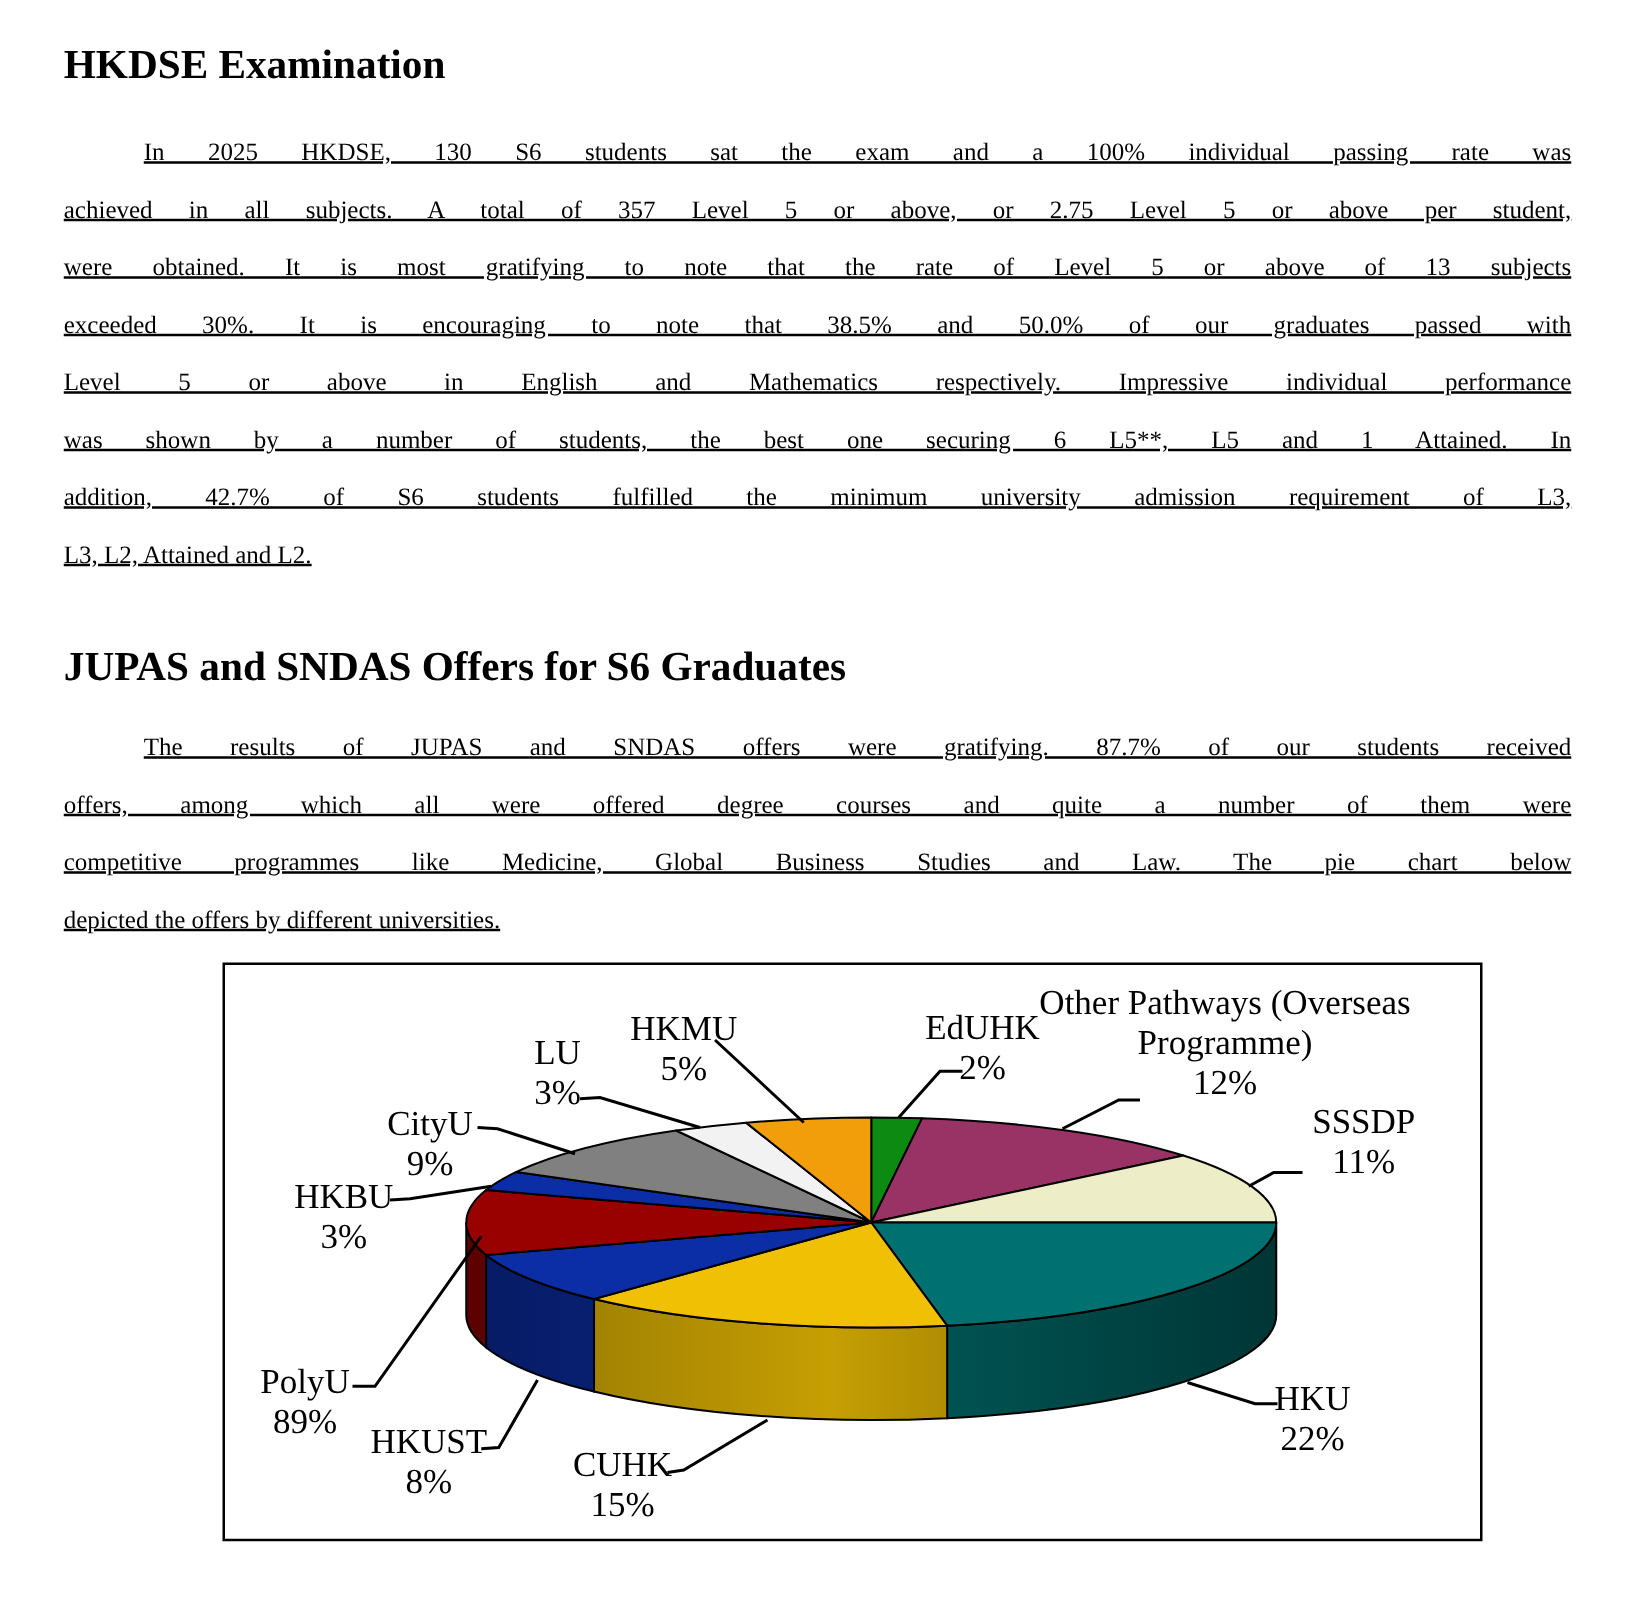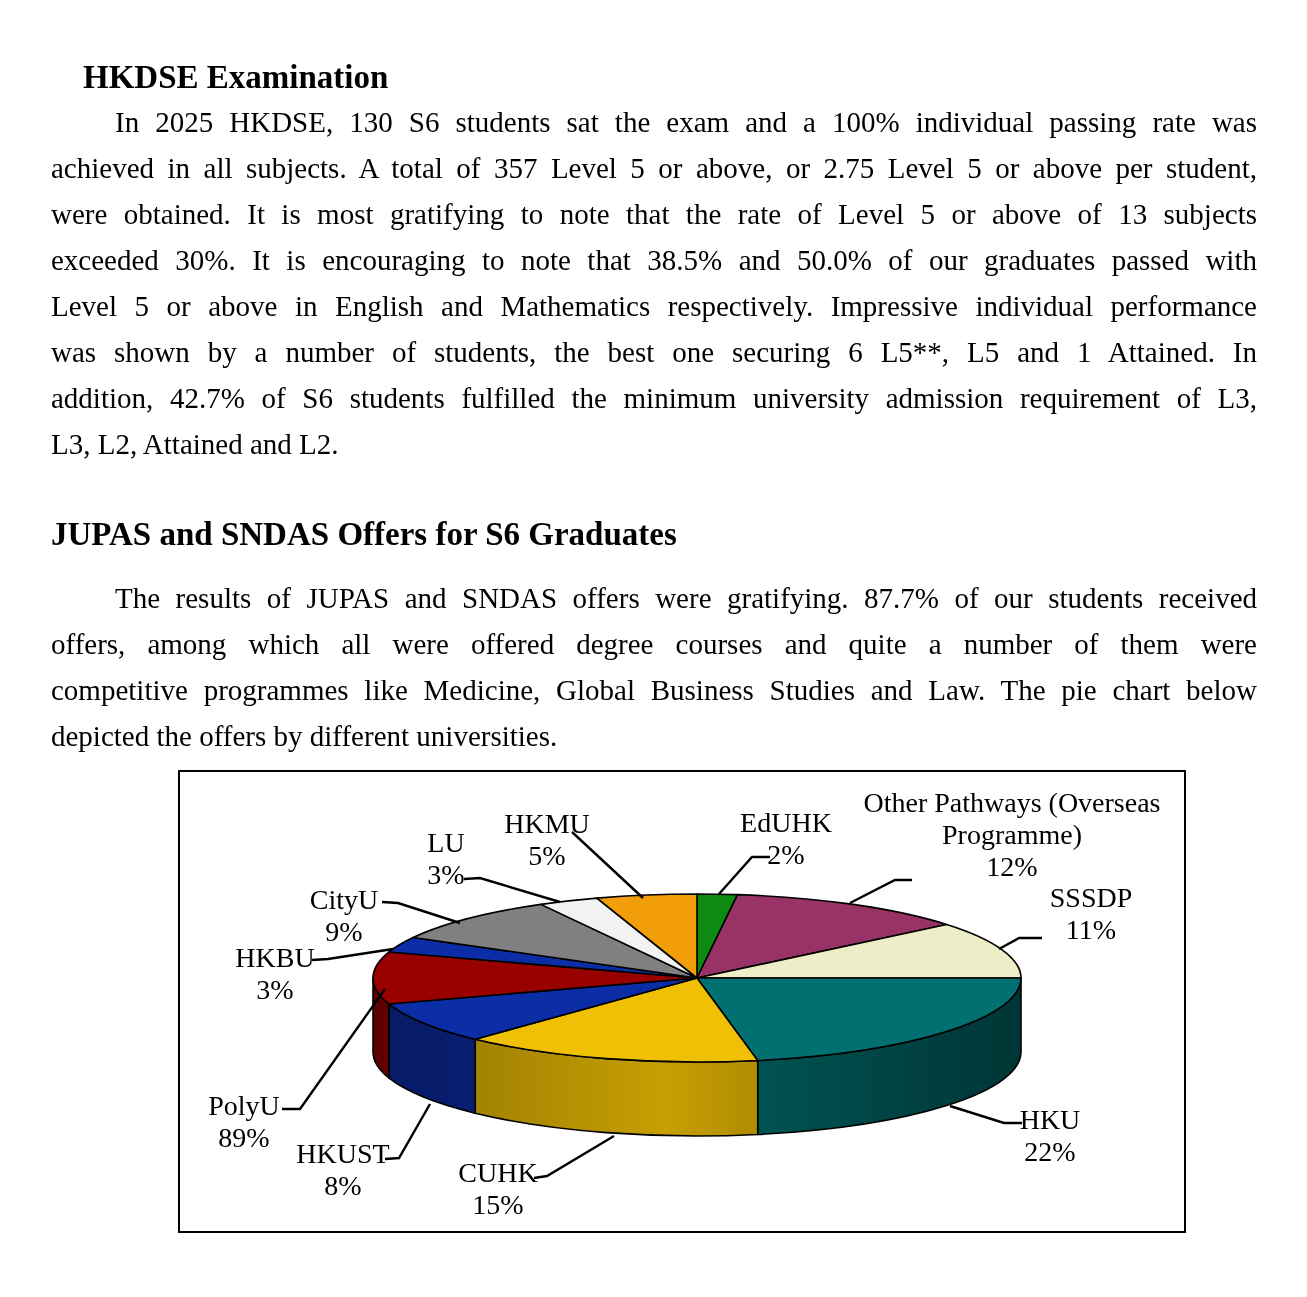--- a/index.html
+++ b/index.html
@@ -1,21 +1,21 @@
 <!DOCTYPE html>
 <html><head>
 <meta charset="utf-8">
 <style>
   html,body{margin:0;padding:0;background:#ffffff;}
   body{width:1307px;height:1297px;position:relative;font-family:"Liberation Serif",serif;color:#000;overflow:hidden;}
   .page{position:absolute;left:0;top:0;width:1307px;height:1297px;background:#fff;}
   .heading{position:absolute;left:51px;font-weight:bold;font-size:33px;line-height:40px;white-space:nowrap;}
-  #heading1{top:57px;margin-left:32px;}
+  #heading1{top:32px;}
   #heading2{top:514px;}
-  .para{position:absolute;left:51px;width:1206px;font-size:29px;}
+  .para{position:absolute;left:51px;width:1206px;font-size:20px;text-decoration:underline;}
   #para1{top:99px;}
   #para2{top:575px;}
   .pline{height:46px;line-height:46px;text-align:justify;text-align-last:justify;}
   .pline.first{text-indent:64px;}
   .pline.last{text-align-last:left;}
   .chart-frame{position:absolute;left:178px;top:770px;width:1004px;height:459px;border:2px solid #000;background:#fff;}
   #pie-svg{position:absolute;left:0;top:0;}
   .clabel{position:absolute;transform:translateX(-50%);text-align:center;font-size:28px;line-height:32px;white-space:nowrap;}
 </style>
 </head>
@@ -125,21 +125,21 @@
         <polyline points="132,188 148,187 213,177" fill="none" stroke="#000" stroke-width="2.4"></polyline>
         <polyline points="202,130 218,131 280,151" fill="none" stroke="#000" stroke-width="2.4"></polyline>
         <polyline points="284,107 300,106 380,130" fill="none" stroke="#000" stroke-width="2.4"></polyline>
         <polyline points="392,60 463,126" fill="none" stroke="#000" stroke-width="2.4"></polyline>
       </svg>
     <div id="labels">
         <div class="clabel" style="left: 606px; top: 35px;">
           <div>EdUHK</div>
           <div>2%</div>
         </div>
-        <div class="clabel" style="left: 800px; top: 15px; margin-left: 32px;">
+        <div class="clabel" style="left: 800px; top: 15px;">
           <div>Other Pathways (Overseas</div>
           <div>Programme)</div>
           <div>12%</div>
         </div>
         <div class="clabel" style="left: 911px; top: 110px;">
           <div>SSSDP</div>
           <div>11%</div>
         </div>
         <div class="clabel" style="left: 870px; top: 332px; text-align: center;">
           <div>HKU</div>

